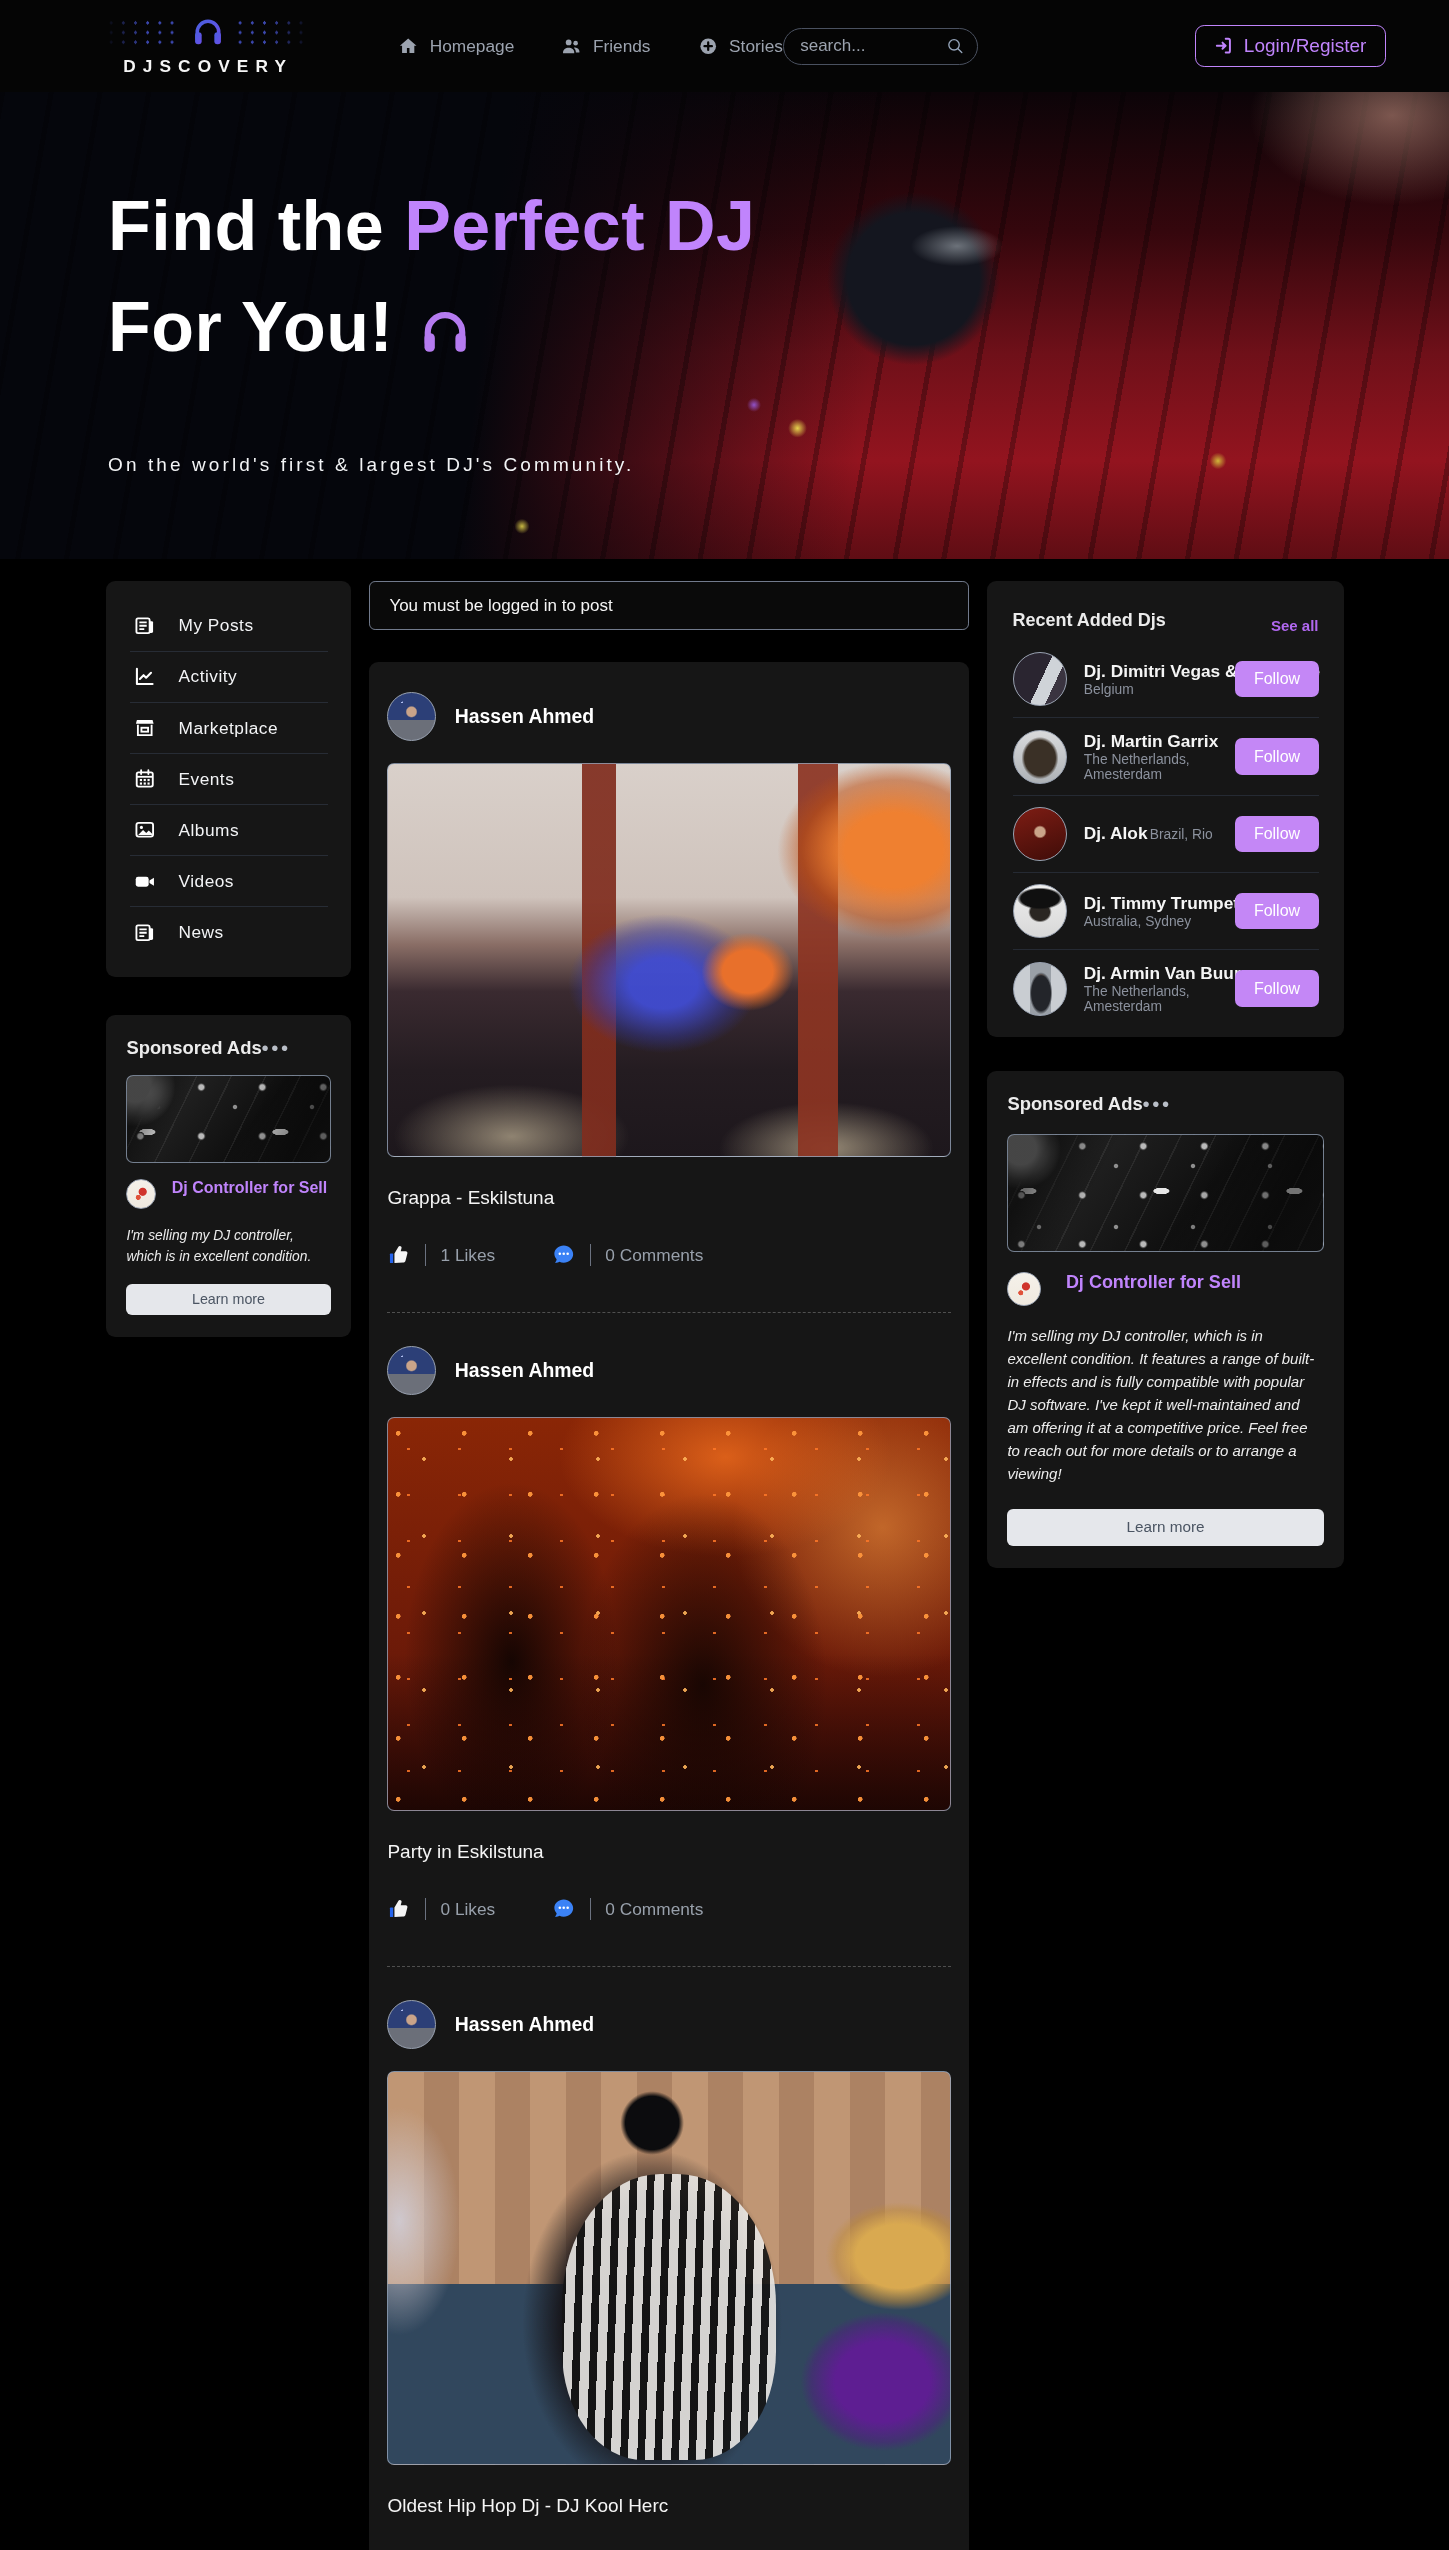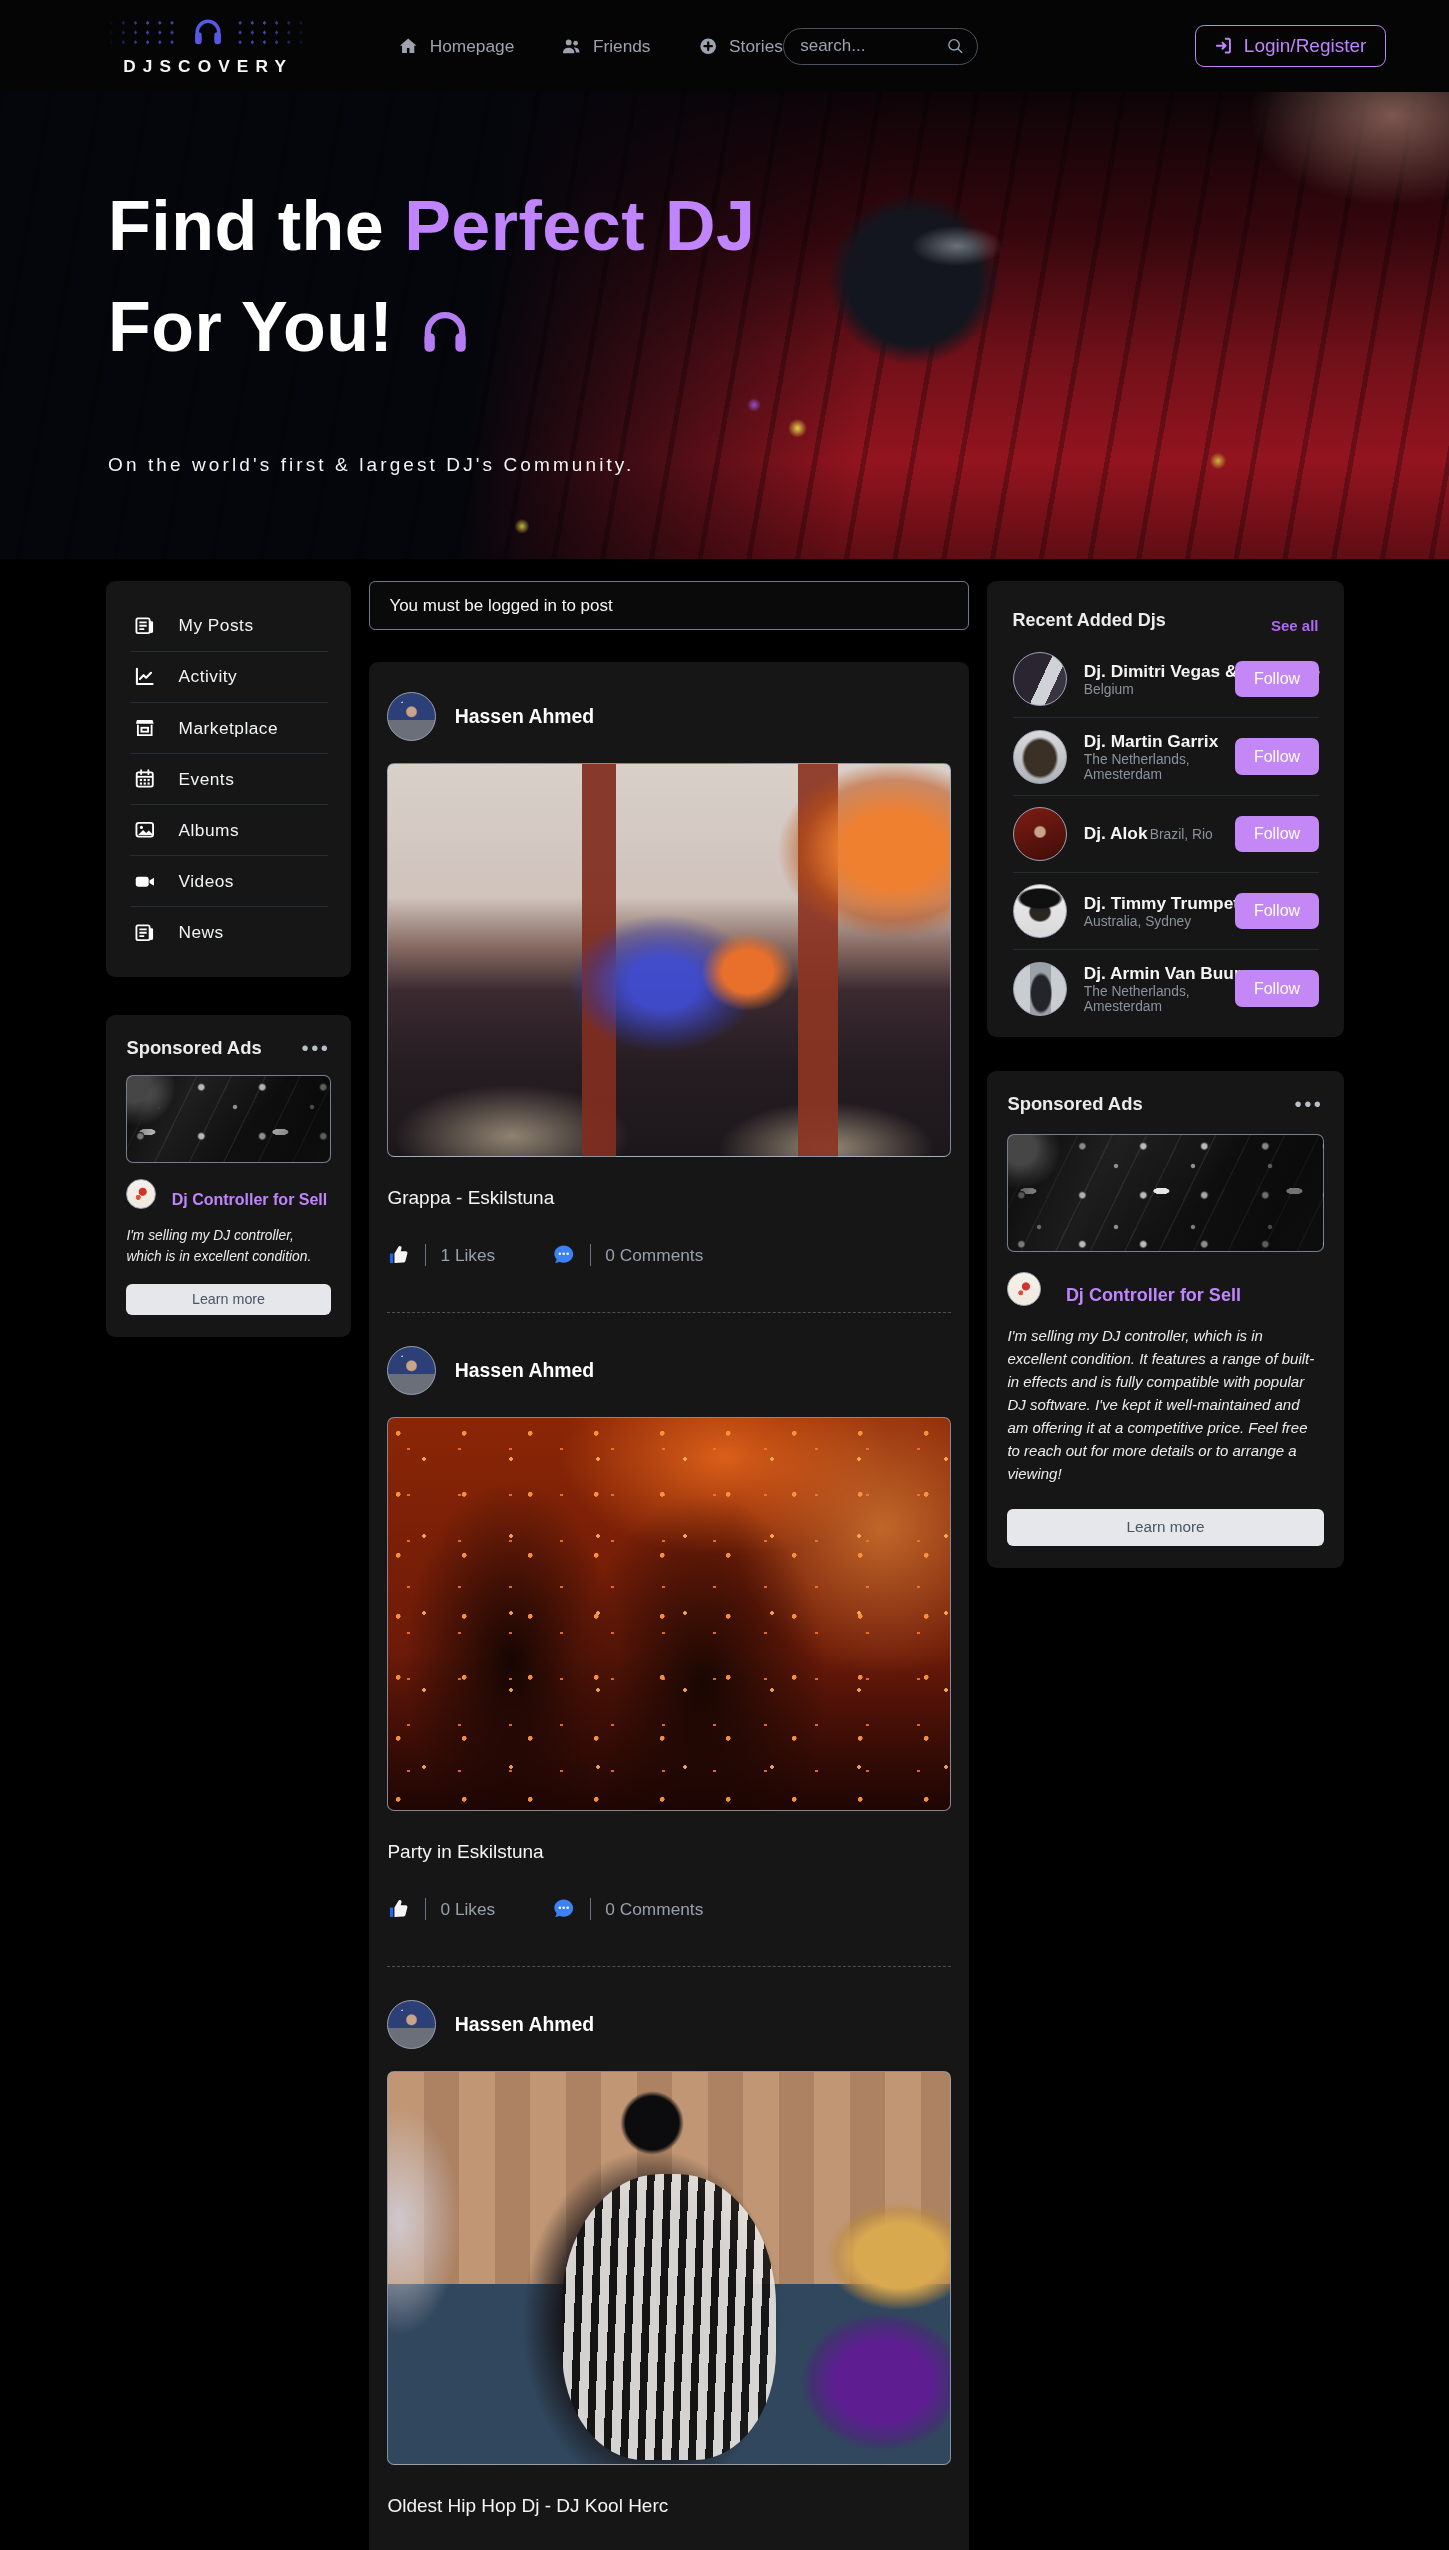--- a/index.html
+++ b/index.html
@@ -91,40 +91,40 @@
   .menu-item {
     display:flex; align-items:center; gap:22.4px;
     padding:13.3px 3.1px; cursor:pointer;
   }
   .menu-item + .menu-item { border-top:1px solid #272c35; }
   .menu-item svg { width:23.5px; height:23.5px; color:#fff; }
   .menu-item span.lbl { font-size:17.3px; font-weight:500; letter-spacing:0.5px; color:#f3f4f6; }
 
   
   .sponsored { margin-top:38px; padding:22.4px 20.4px; }
-  .sp-head { display:flex; justify-content:space-between; align-items:center; }
+  .sp-head { display:flex; align-items:center; }
   .sp-title { font-size:18.4px; font-weight:700; color:#ececec; }
   .sp-dots { color:#b9bec7; font-size:20.4px; letter-spacing:2.6px; cursor:pointer; line-height:10.2px; }
   .sp-img {
     width:100%; border-radius:7.1px; border:1.5px solid rgba(148,163,184,.75);
     background-color:#141414;
     background-image:
       linear-gradient(118deg, rgba(0,0,0,.55) 0 12%, transparent 30% 55%, rgba(0,0,0,.5) 82%),
       radial-gradient(circle 56px at 4% 12%, #9a9a9a 28%, #4a4a4a 55%, rgba(30,30,30,0) 72%),
       radial-gradient(circle 6.6px at 13.3px 11.2px, #b9b9b9 35%, #2c2c2c 60%, transparent 70%),
       radial-gradient(circle 4.1px at 31px 31px, #8f8f8f 40%, transparent 65%),
       radial-gradient(11.2px 4.6px at 20.4px 56px, #e6e6e6 68%, transparent 75%),
       repeating-linear-gradient(116deg, rgba(255,255,255,.07) 0 1.5px, rgba(0,0,0,0) 1.5px 31px),
       linear-gradient(130deg, #2c2c2c, #101010 60%, #1c1c1c);
     background-size:auto,auto,61px 49px,77px 61px,133px 87px,auto,auto;
     background-repeat:no-repeat,no-repeat,repeat,repeat,repeat,repeat,no-repeat;
   }
   .sponsored.left .sp-img { height:88px; margin:15.3px 0 16.3px; }
   .sponsored.right .sp-img { height:118px; margin:18.4px 0 20.4px; }
-  .sp-brand { display:flex; align-items:flex-end; gap:15.3px; }
+  .sp-brand { display:flex; align-items:flex-start; gap:15.3px; }
   .avatar { border-radius:50%; border:1px solid #9aa3b2; flex:none; }
   .avatar-ad {
     background-image:
       radial-gradient(circle 6.6px at 56% 42%, #d0342c 55%, transparent 68%),
       radial-gradient(circle 4.1px at 40% 62%, #e0523a 55%, transparent 68%),
       linear-gradient(#f5f1ea,#efe9df);
   }
   .sponsored.left  .avatar-ad { width:30px; height:30px; }
   .sponsored.right .avatar-ad { width:34px; height:34px; }
   .sp-ad-title { color:#c084fc; font-weight:700; cursor:pointer; }

